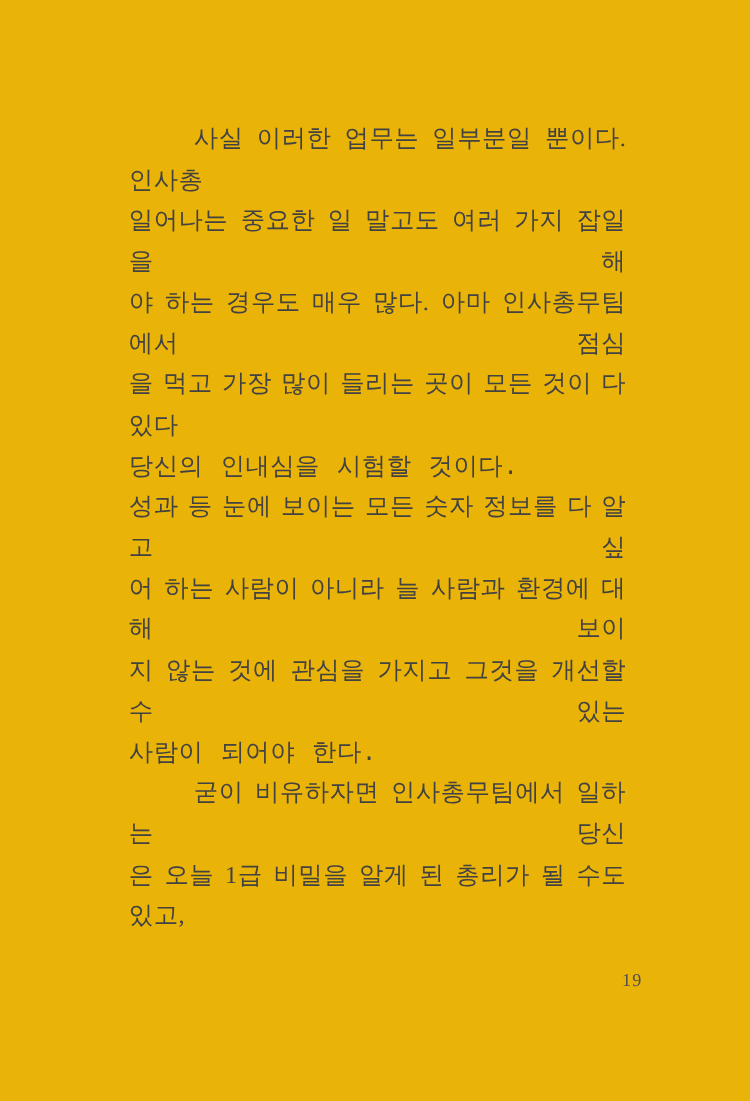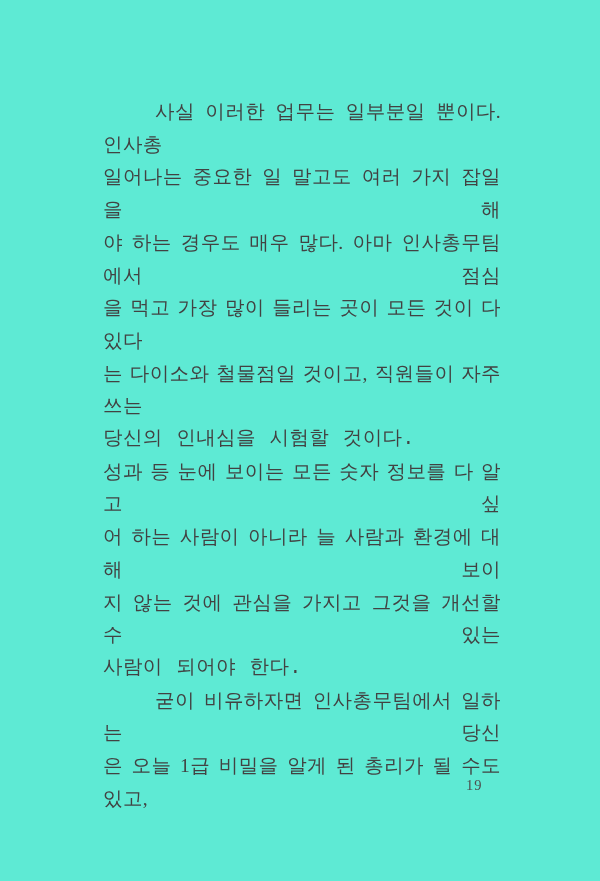--- a/index.html
+++ b/index.html
@@ -1,20 +1,20 @@
 <!DOCTYPE html>
 <html><head>
 <meta charset="utf-8">
 <style>
   html, body { margin: 0; padding: 0; }
   .page {
     position: relative;
     width: 600px;
     height: 881px;
-    background: #5eead4;
+    background: #eab308;
     font-family: "Liberation Serif", "DejaVu Serif", serif;
     overflow: hidden;
   }
   .body-text {
     position: absolute;
     left: 103px;
     top: 96px;
     width: 398px;
   }
   .line {
@@ -29,37 +29,36 @@
     text-align-last: justify;
     -webkit-font-smoothing: antialiased;
   }
   .line.indent { text-indent: 52px; }
   .line.para-end { text-align-last: left; font-family: Liberation Mono, monospace; }
   .page-number {
     position: absolute;
     left: 466px;
     top: 776px;
     width: 48px;
-    text-align: left;
+    text-align: right;
     font-size: 14.5px;
     line-height: 18px;
     letter-spacing: 1px;
     color: #4e4e4e;
   }
 </style>
 </head>
 <body>
 
 <div class="page">
   <div class="body-text">
     <p class="line indent">사실 이러한 업무는 일부분일 뿐이다. 인사총</p>
     <p class="line">일어나는 중요한 일 말고도 여러 가지 잡일을 해</p>
     <p class="line">야 하는 경우도 매우 많다. 아마 인사총무팀에서 점심</p>
     <p class="line">을 먹고 가장 많이 들리는 곳이 모든 것이 다 있다</p>
-    <p class="line">는 다이소와 철물점일 것이고, 직원들이 자주 쓰는</p>
     <p class="line para-end">당신의 인내심을 시험할 것이다.</p>
     <p class="line">성과 등 눈에 보이는 모든 숫자 정보를 다 알고 싶</p>
     <p class="line">어 하는 사람이 아니라 늘 사람과 환경에 대해 보이</p>
     <p class="line">지 않는 것에 관심을 가지고 그것을 개선할 수 있는</p>
     <p class="line para-end">사람이 되어야 한다.</p>
     <p class="line indent">굳이 비유하자면 인사총무팀에서 일하는 당신</p>
     <p class="line">은 오늘 1급 비밀을 알게 된 총리가 될 수도 있고,</p>
 
   </div>
   <div class="page-number">19</div>

